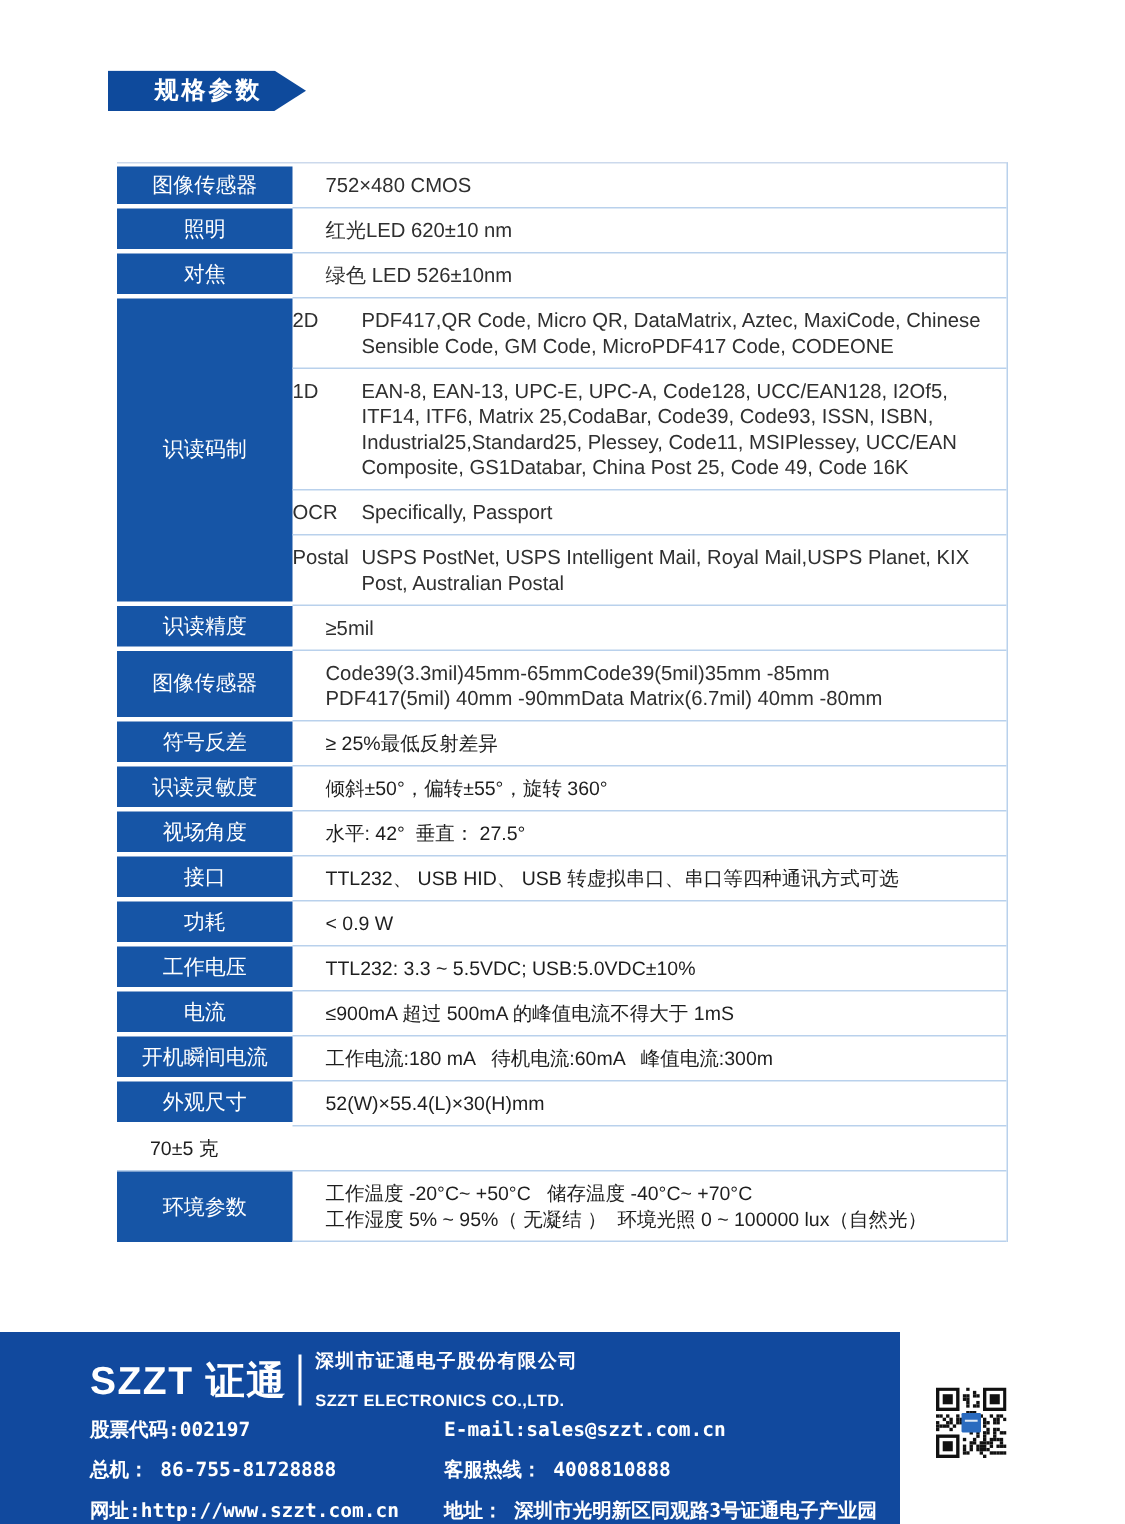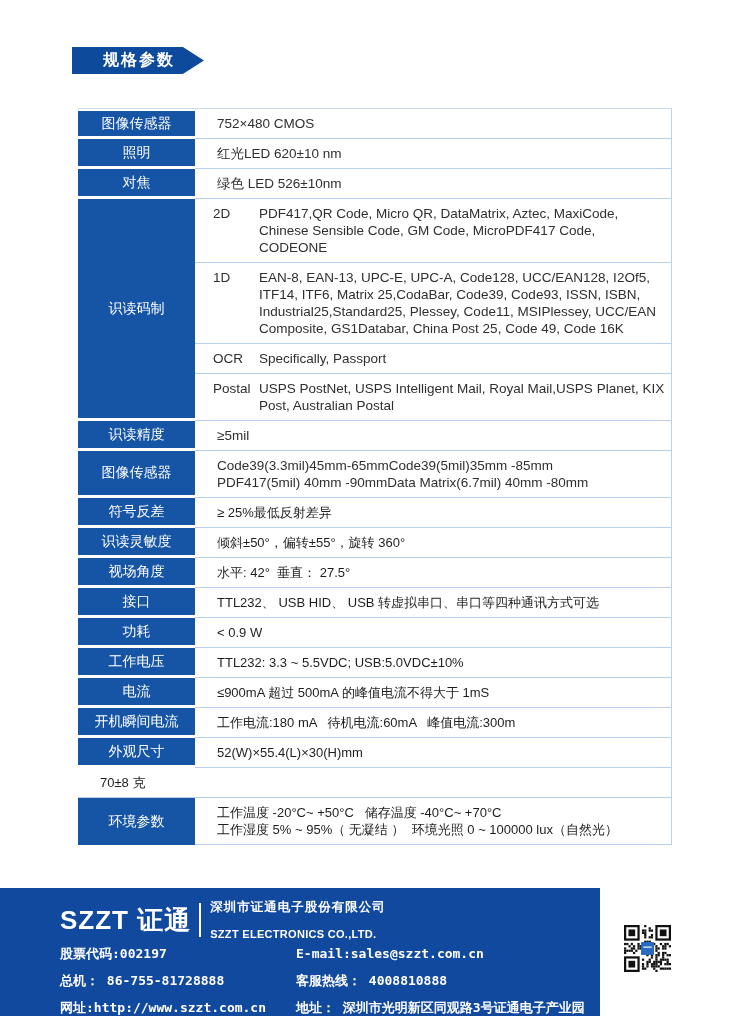--- a/index.html
+++ b/index.html
@@ -39,21 +39,21 @@
     white-space:pre-wrap;
   }
   .cell-value.single{min-height:16px;}
   .cell-value.mono{font-family:Liberation Sans, sans-serif; font-size:13px; color:#1e1e1e;}
   .subwrap{flex:1; display:flex; flex-direction:column;}
   .subrow{
     display:flex; border-bottom:1px solid var(--separator);
     padding:6px 6px 6px 0; align-items:flex-start;
   }
   .subkey{
-    flex:0 0 46px; padding-left:18px; font-size:13.5px; color:#2f2f2f; line-height:17px;
+    flex:0 0 46px; font-size:13.5px; color:#2f2f2f; line-height:17px;
   }
   .subval{
     flex:1; font-size:13.5px; color:#2f2f2f; line-height:17px; white-space:pre-wrap;
   }
 
   
   .footer{
     position:absolute; left:0; top:888px; width:600px; height:128px;
     background:var(--footer-blue); color:#fff;
   }
@@ -160,21 +160,21 @@
       </div>
       <div class="row">
         <div class="cell-label">开机瞬间电流</div>
         <div class="cell-value mono single"><div>工作电流:180 mA   待机电流:60mA   峰值电流:300m</div></div>
       </div>
       <div class="row">
         <div class="cell-label">外观尺寸</div>
         <div class="cell-value mono single"><div>52(W)×55.4(L)×30(H)mm</div></div>
       </div>
       <div class="row">
-        <div class="cell-value mono single"><div>70±8 克</div></div>
+        <div class="cell-value mono single"><div>70±5 克</div></div>
       </div>
       <div class="row">
         <div class="cell-label">环境参数</div>
         <div class="cell-value mono"><div>工作温度 -20°C~ +50°C   储存温度 -40°C~ +70°C</div><div>工作湿度 5% ~ 95%（ 无凝结 ）  环境光照 0 ~ 100000 lux（自然光）</div></div>
       </div>
     </div>
 
   <div class="footer">
     <div class="logo-row">
       <span class="brand">SZZT 证通</span>

